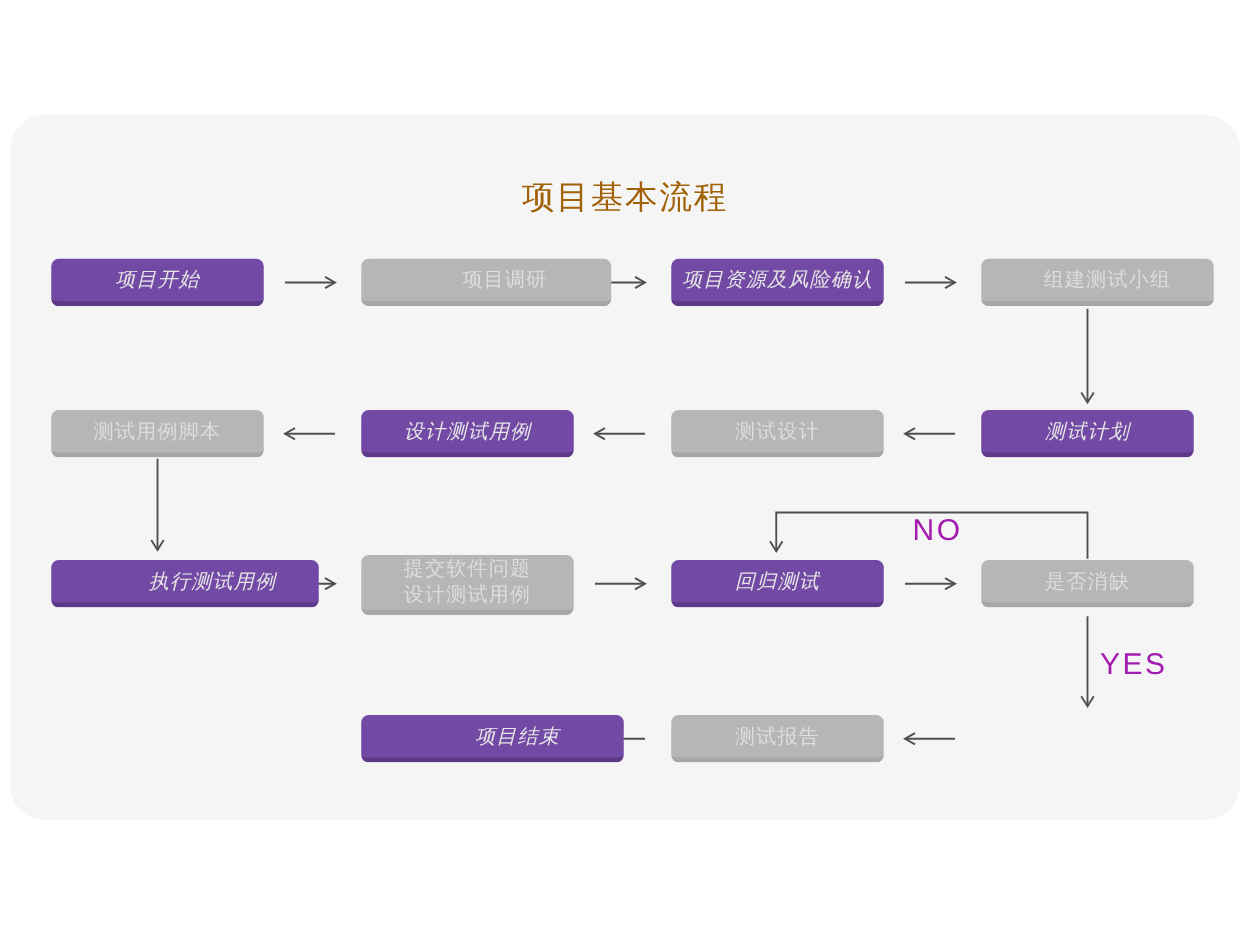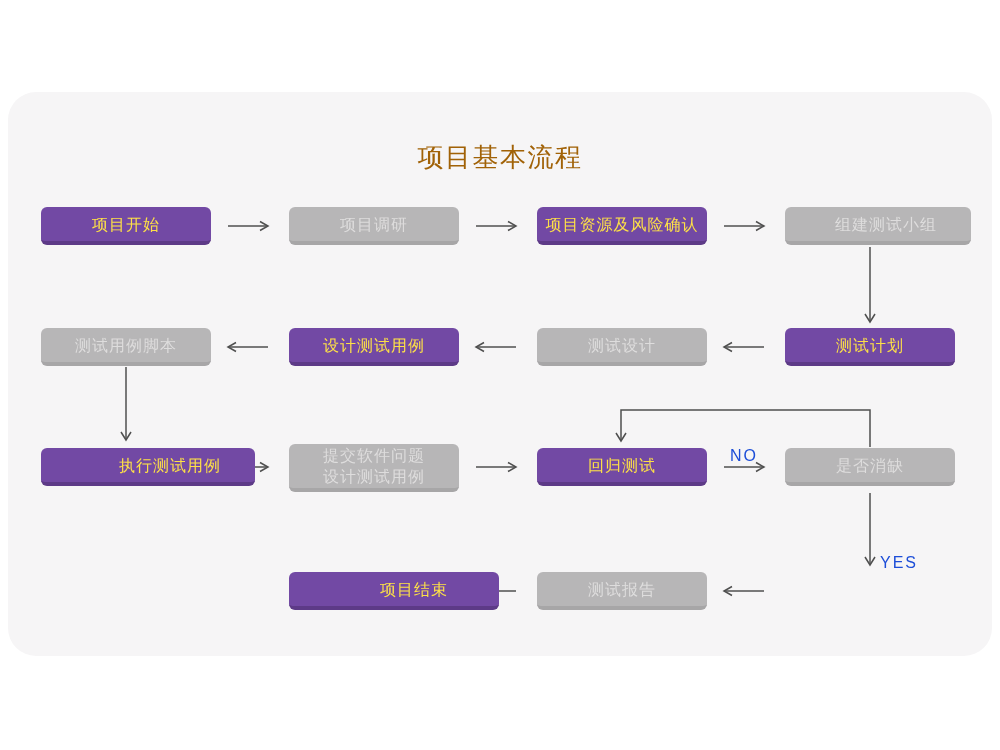--- a/index.html
+++ b/index.html
@@ -48,21 +48,22 @@
     font-size: 16px;
     line-height: 21px;
     letter-spacing: 1px;
     white-space: pre-line;
     box-sizing: content-box;
   }
   .node.tall { height: 44px; }
   .node.purple {
     background: #7249a4;
     border-bottom: 4px solid #5d3a87;
-    color: #fde047;
+    color: #e5e5e5;
+    font-style: italic;
   }
   .node.gray {
     background: #b7b6b7;
     border-bottom: 4px solid #a7a6a7;
     color: #dedddd;
   }
   .connectors {
     position: absolute;
     left: 0;
     top: 0;
@@ -70,25 +71,24 @@
     height: 750px;
     pointer-events: none;
   }
   .connectors polyline {
     fill: none;
     stroke: #4f4f4f;
     stroke-width: 1.5;
   }
   .flow-label {
     position: absolute;
-    font-size: 16px;
+    font-size: 24px;
     line-height: 20px;
     letter-spacing: 2px;
-    color: #1d4ed8;
-    margin-top: 31px;
+    color: #a21caf;
   }
 </style>
 </head>
 <body>
 
 <div class="stage">
 
   <div class="card"></div>
 
   <div class="diagram-title">项目基本流程</div>
@@ -161,21 +161,21 @@
     <g>
       <polyline points="476,591 516,591"></polyline>
         <polyline points="484,586.5 476,591 484,595.5"></polyline>
     </g>
   </svg>
 
   <span class="flow-label" style="left:730px; top:415px;">NO</span>
   <span class="flow-label" style="left:880px; top:522px;">YES</span>
 
   <div class="node purple" style="left:41px;  top:207px;">项目开始</div>
-  <div class="node gray" style="left:289px; top:207px;">项目调研</div>
+  <div class="node gray" style="left:289px; top:207px;padding-left:30px;">项目调研</div>
   <div class="node purple" style="left:537px; top:207px;">项目资源及风险确认</div>
   <div class="node gray" style="left:785px; top:207px;padding-left:16px;">组建测试小组</div>
 
   <div class="node gray" style="left:41px;  top:328px;">测试用例脚本</div>
   <div class="node purple" style="left:289px; top:328px;">设计测试用例</div>
   <div class="node gray" style="left:537px; top:328px;">测试设计</div>
   <div class="node purple" style="left:785px; top:328px;">测试计划</div>
 
   <div class="node purple" style="left:41px;  top:448px;padding-left:44px;">执行测试用例</div>
   <div class="node gray tall" style="left:289px; top:444px;">提交软件问题

